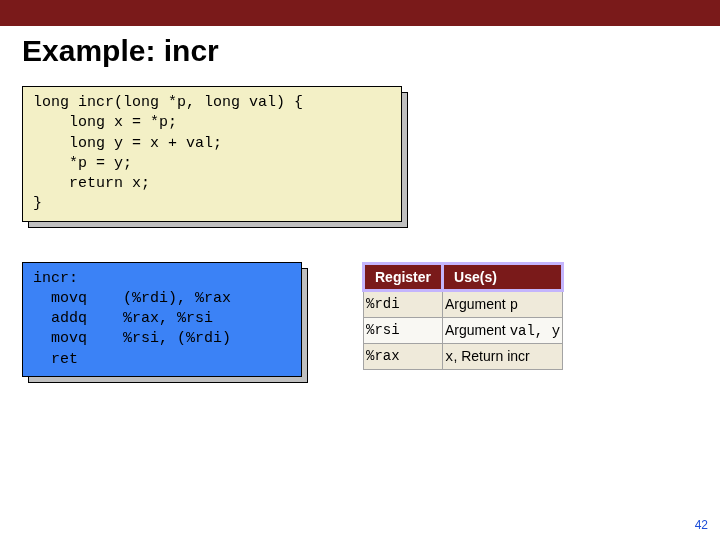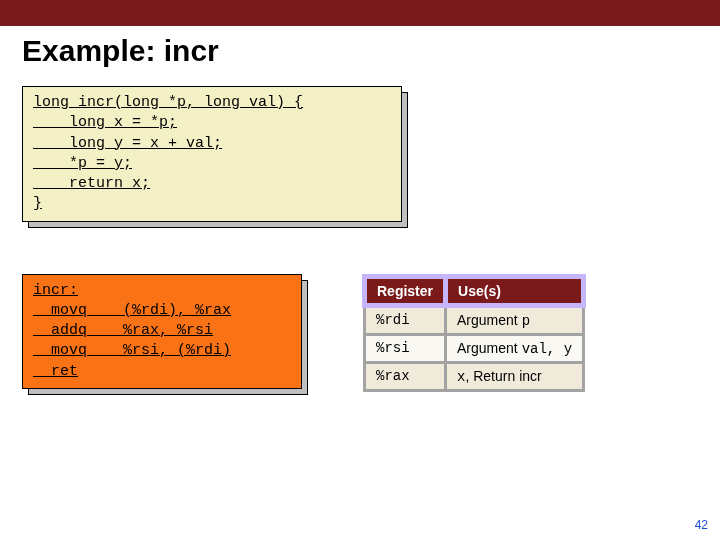--- a/index.html
+++ b/index.html
@@ -21,42 +21,41 @@
     font-size: 30px;
     font-weight: bold;
     padding: 8px 32px 18px 22px;
   }
   .slide {
     padding: 0 22px;
   }
   .codebox-wrap {
     position: relative;
     display: inline-block;
-    margin-bottom: 52px;
-    text-decoration: underline;
+    margin-bottom: 40px;
   }
   .codebox-shadow {
     position: absolute;
     top: 6px;
     left: 6px;
     width: 100%;
     height: 100%;
     background: #bfbfbf;
     border: 1px solid #000;
     box-sizing: border-box;
   }
   .codebox {
     position: relative;
     background: #f3f0c6;
     border: 1px solid #000;
     padding: 6px 10px;
     box-sizing: border-box;
   }
   .codebox.white {
-    background: #f97316;
+    background: #3b82f6;
   }
   .codebox pre {
     margin: 0;
     font-family: "Courier New", Courier, monospace;
     font-size: 15px;
     line-height: 1.35;
     white-space: pre;
   }
   .row2 {
     display: flex;
@@ -66,25 +65,25 @@
   table.regtable {
     border-collapse: collapse;
     font-size: 14px;
   }
   table.regtable th {
     background: #7a1a1a;
     color: #fff;
     text-align: left;
     font-weight: bold;
     padding: 4px 10px;
-    border: 5px solid #c4b5fd;
+    border: 3px solid #c4b5fd;
   }
   table.regtable td {
-    padding: 4px 10px;
-    border: 3px solid #a3a3a3;
+    padding: 4px 2px;
+    border: 1px solid #a3a3a3;
   }
   table.regtable tr.band1 td {
     background: #efeada;
   }
   table.regtable tr.band2 td {
     background: #f9f8f3;
   }
   .mono {
     font-family: "Courier New", Courier, monospace;
   }

